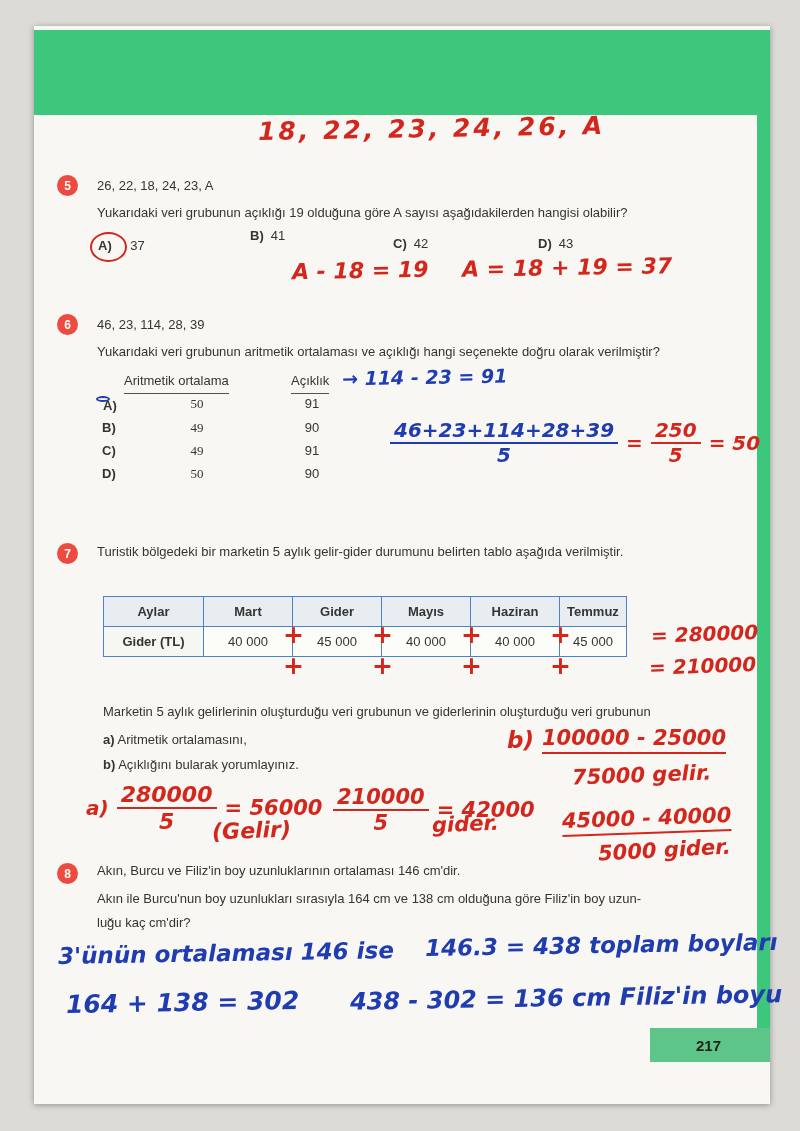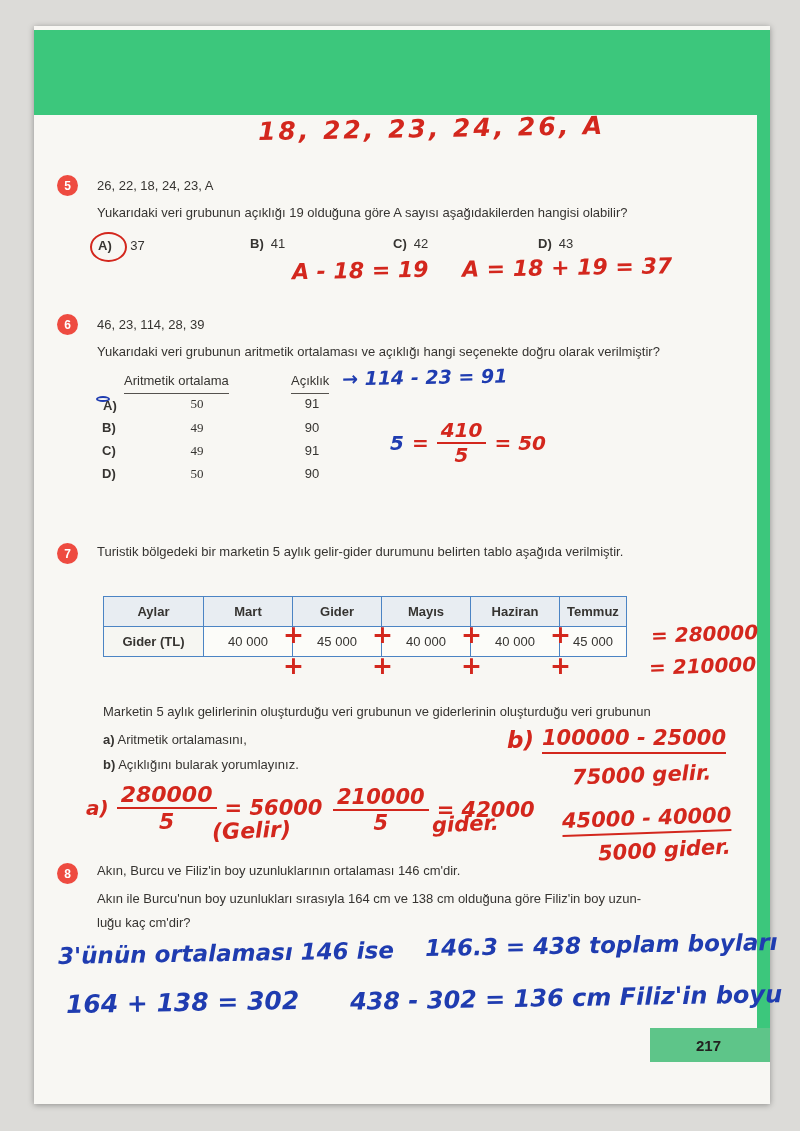--- a/index.html
+++ b/index.html
@@ -56,21 +56,21 @@
   <div class="abs hw hw-red" style="left:258px;top:114px;font-size:25px;letter-spacing:3px;transform:rotate(-1deg)">18, 22, 23, 24, 26, A</div>
 
   <div class="abs q-badge" style="left:57px;top:175px">5</div>
   <div class="abs print" style="left:97px;top:176px">26, 22, 18, 24, 23, A</div>
   <div class="abs print" style="left:97px;top:203px;width:655px">Yukarıdaki veri grubunun açıklığı 19 olduğuna göre A sayısı aşağıdakilerden hangisi olabilir?</div>
 
   <div class="abs opt print" style="left:97px;top:232px">
     <span class="circ-red"><span class="ol">A)</span></span>
     <span>37</span>
   </div>
-  <div class="abs opt print" style="left:250px;top:234px">
+  <div class="abs opt print" style="left:250px;top:226px">
     <span class="ol">B)</span><span>41</span>
   </div>
   <div class="abs opt print" style="left:393px;top:234px">
     <span class="ol">C)</span><span>42</span>
   </div>
   <div class="abs opt print" style="left:538px;top:234px">
     <span class="ol">D)</span><span>43</span>
   </div>
 
   <div class="abs hw hw-red" style="left:292px;top:258px;font-size:22px;transform:rotate(-1deg)">A - 18 = 19</div>
@@ -104,25 +104,26 @@
     <span class="q6acik">91</span>
   </div>
   <div class="abs q6row" style="left:102px;top:466px;width:260px;height:20px">
     <span class="q6letter">D)</span>
     <span class="q6ort">50</span>
     <span class="q6acik">90</span>
   </div>
 
   <div class="abs hwline" style="left:390px;top:420px">
     <span class="hw hw-blue frac" style="font-size:20px">
+      <span class="num">46+23+114+28+39</span>
       <span class="den">5</span>
     </span>
     <span class="hw hw-red" style="font-size:20px">=</span>
     <span class="hw hw-red frac" style="font-size:20px">
-      <span class="num">410</span>
+      <span class="num">250</span>
       <span class="den">5</span>
     </span>
     <span class="hw hw-red" style="font-size:20px">= 50</span>
   </div>
 
   <div class="abs q-badge" style="left:57px;top:543px">7</div>
   <div class="abs print" style="left:97px;top:542px;width:660px">Turistik bölgedeki bir marketin 5 aylık gelir-gider durumunu belirten tablo aşağıda verilmiştir.</div>
 
   <table class="abs q7table">
     <thead>

